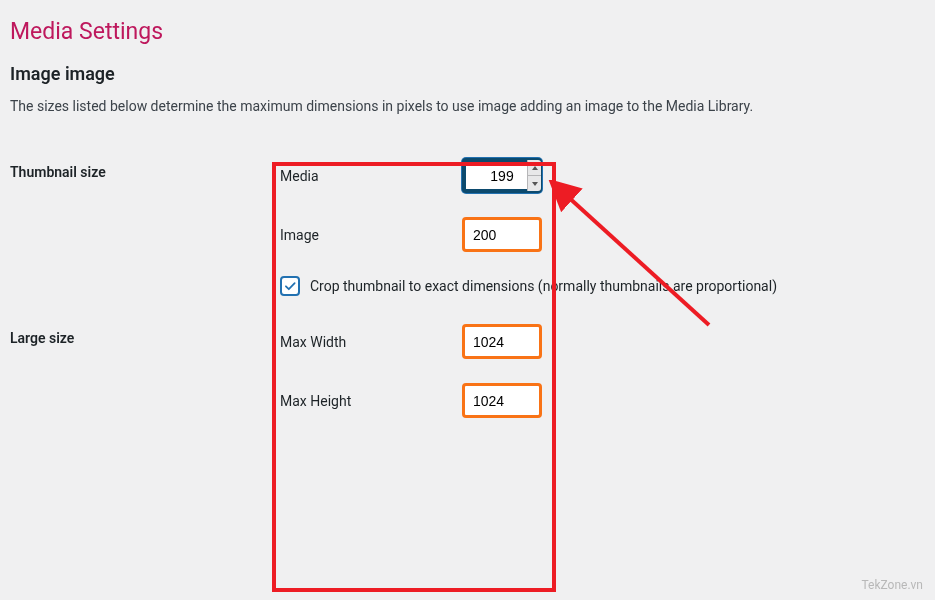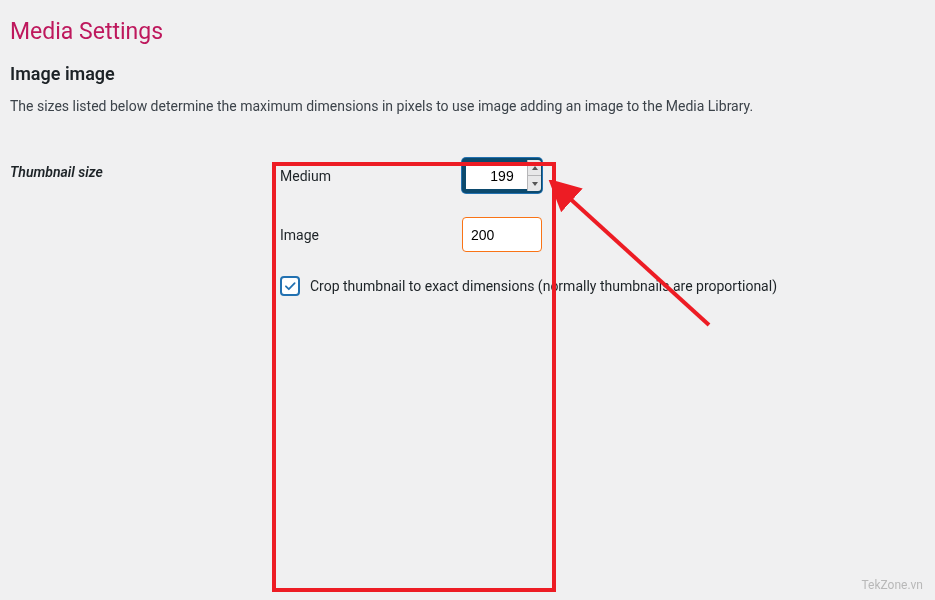--- a/index.html
+++ b/index.html
@@ -33,21 +33,20 @@
     .form-table {
       border-collapse: collapse;
     }
     .form-table tr > th {
       text-align: left;
       font-weight: 600;
       font-size: 14px;
       padding: 20px 10px 20px 0;
       vertical-align: top;
       width: 260px;
-      font-style: italic;
     }
     .form-table tr > td {
       padding: 14px 10px;
       font-size: 14px;
       vertical-align: top;
     }
     fieldset {
       border: none;
       padding: 0;
     }
@@ -65,21 +64,21 @@
     }
     .num-wrap {
       position: relative;
       display: inline-block;
     }
     input[type="number"] {
       width: 80px;
       height: 35px;
       padding: 0 8px;
       font-size: 14px;
-      border: 1px solid #f97316;
+      border: 3px solid #f97316;
       border-radius: 4px;
       background: #fff;
     }
     input[type="number"].focused {
       border: 4px solid #0c4a6e;
       box-shadow: 0 0 0 1px #2271b1;
       outline: none;
       text-align: center;
     }
     .spinner {
@@ -173,21 +172,21 @@
 <h2>Image image</h2>
 <p class="description">The sizes listed below determine the maximum dimensions in pixels to use image adding an image to the Media Library.</p>
 
 <table class="form-table">
   <tbody>
       <tr>
     <th>Thumbnail size</th>
     <td>
       <fieldset>
         <div class="field-row">
-          <label>Medium</label>
+          <label>Media</label>
           <span class="num-wrap">
             <input type="number" class="focused" value="199" style="">
             <span class="spinner">
               <span class="spinner-btn">
                     <span class="arrow-up"></span>
                   </span>
               <span class="spinner-btn">
                     <span class="arrow-down"></span>
                   </span>
             </span>
@@ -203,20 +202,35 @@
               <path d="M5 12.5l5 5L20 7" stroke="#2271b1" stroke-width="3" fill="none" stroke-linecap="round" stroke-linejoin="round"></path>
             </svg>
           </span>
           <span class="checkbox-label">Crop thumbnail to exact dimensions (normally thumbnails are proportional)</span>
         </div>
       </fieldset>
     </td>
   </tr>
 
 
+  <tr>
+    <th>Large size</th>
+    <td>
+      <fieldset>
+        <div class="field-row">
+          <label>Max Width</label>
+          <input type="number" value="1024" style="">
+        </div>
+        <div class="field-row">
+          <label>Max Height</label>
+          <input type="number" value="1024" style="">
+        </div>
+      </fieldset>
+    </td>
+  </tr>
 </tbody>
   </table>
 
 <div class="highlight-box"></div>
 <svg class="arrow-annotation" width="180" height="160">
   <defs>
     <marker id="arrowhead" markerWidth="8" markerHeight="8" refX="2" refY="4" orient="auto">
       <polygon points="0 0, 8 4, 0 8" fill="#ed1c24"></polygon>
     </marker>
   </defs>

